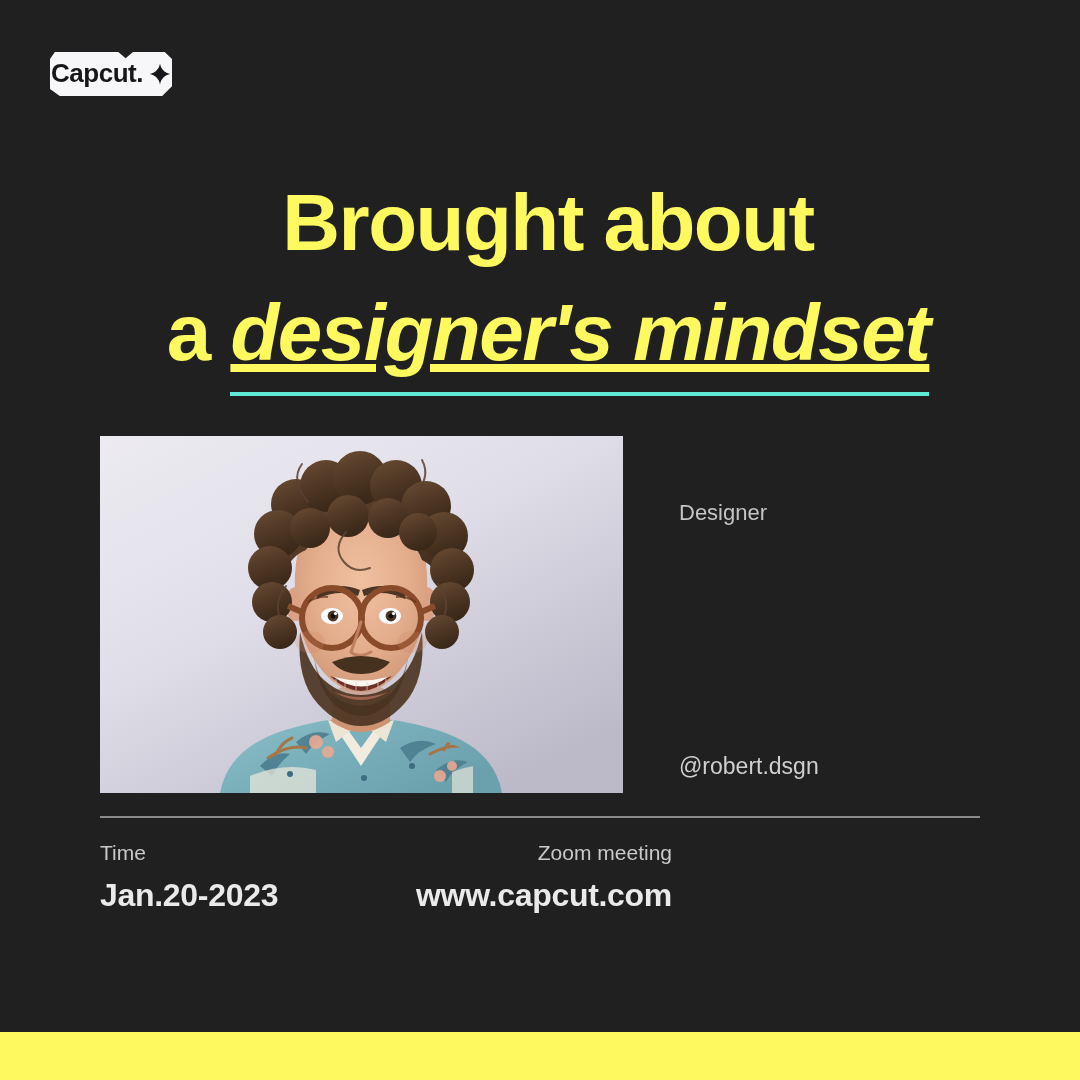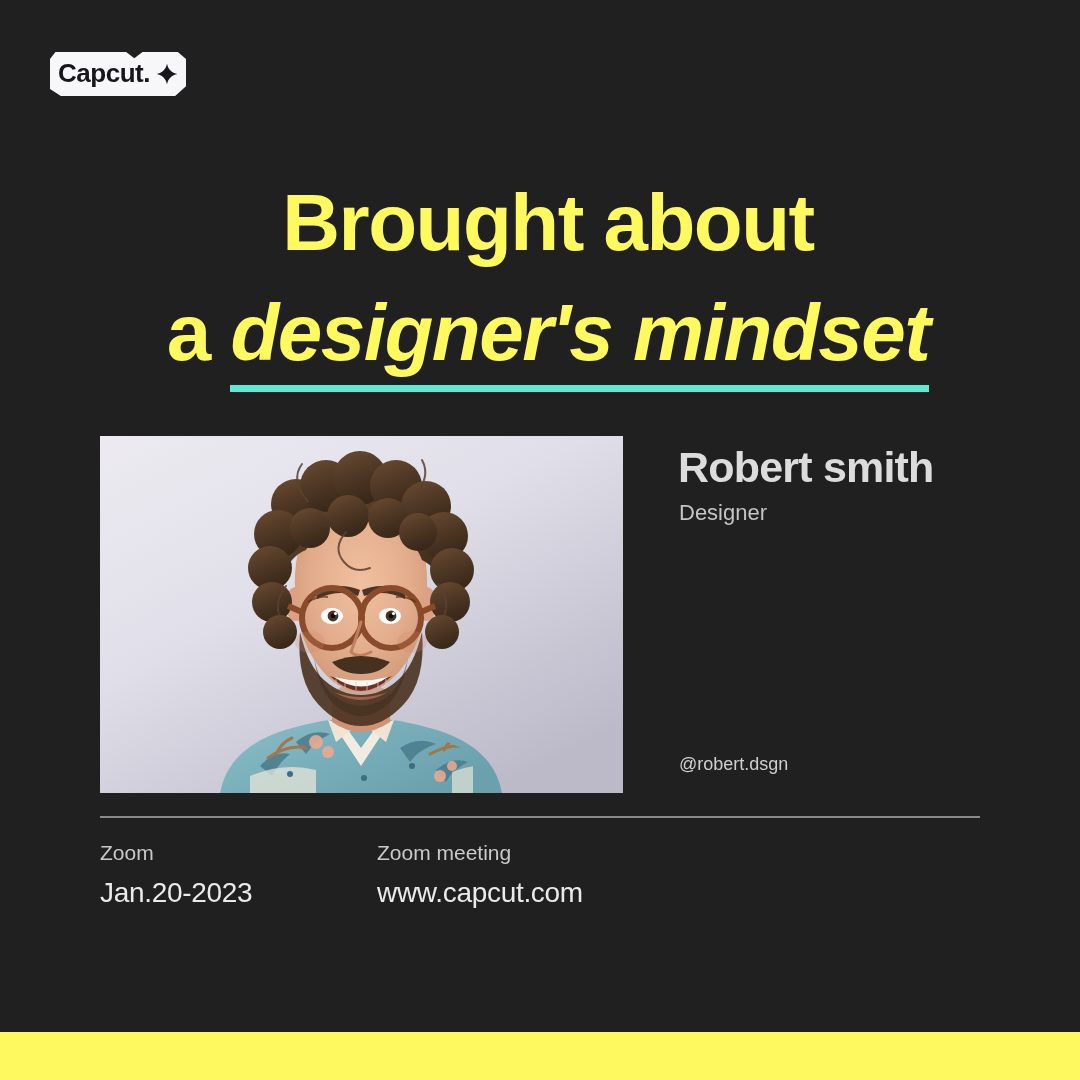--- a/index.html
+++ b/index.html
@@ -15,21 +15,21 @@
     overflow: hidden;
     font-family: "Liberation Sans", sans-serif;
     -webkit-font-smoothing: antialiased;
   }
 
   
   #logo-badge {
     position: absolute;
     left: 50px;
     top: 52px;
-    width: 136px;
+    width: 122px;
     height: 44px;
     background: #f7f7fa;
     display: flex;
     align-items: center;
     justify-content: center;
     gap: 6px;
     
     clip-path: polygon(
       4% 0%, 56% 0%, 62% 14%, 68% 0%, 94% 0%, 100% 16%,
       100% 78%, 92% 100%, 8% 100%, 0% 84%, 0% 16%
@@ -58,24 +58,25 @@
     font-weight: 700;
     line-height: 1.38;
     color: #fdf95f;
     letter-spacing: -1.5px;
     white-space: nowrap;
     text-align: center;
   }
   #headline-emphasis {
     font-style: italic;
     font-weight: 700;
-    border-bottom: 7px solid #5eead4;
-    padding-bottom: 10px;
+    border-bottom: 4px solid #5eead4;
+    padding-bottom: 17px;
     display: inline-block;
     line-height: 1.05;
+    text-decoration: underline;
   }
 
   
   #portrait-frame {
     position: absolute;
     left: 100px;
     top: 436px;
     width: 523px;
     height: 357px;
     overflow: hidden;
@@ -100,21 +101,21 @@
     top: 502px;
     font-size: 22px;
     font-weight: 400;
     color: #c4c4c4;
     line-height: 1;
   }
   #speaker-handle {
     position: absolute;
     left: 679px;
     top: 755px;
-    font-size: 18px;
+    font-size: 23px;
     font-weight: 400;
     color: #cfcfcf;
     line-height: 1;
   }
 
   
   #footer-divider {
     position: absolute;
     left: 100px;
     top: 816px;
@@ -127,31 +128,31 @@
   #footer-meta {
     position: absolute;
     left: 100px;
     top: 842px;
     width: 880px;
     display: flex;
   }
   .meta-col { flex: 0 0 auto; }
   .meta-col.col-date { width: 277px; }
   .meta-col.col-time { width: 308px; }
-  .meta-col.col-zoom { width: 295px; }
+  .meta-col.col-zoom { width: 295px; text-align: right; }
   .meta-label {
     font-size: 21px;
     font-weight: 400;
     color: #c9c9c9;
     line-height: 1;
     margin-bottom: 16px;
   }
   .meta-value {
-    font-size: 28px;
-    font-weight: 400;
+    font-size: 32px;
+    font-weight: 700;
     color: #eaeaea;
     line-height: 1;
     letter-spacing: -0.3px;
   }
 
   
   #bottom-bar {
     position: absolute;
     left: 0;
     bottom: 0;
@@ -325,29 +326,28 @@
                  M278 245 l0 7 M286 243 l0 6" stroke="#d9d2c6" stroke-width="1" opacity="0.75"></path>
 
         <path d="M234 256 q27 10 54 0 q-27 16 -54 0 z" fill="#b5705c" opacity="0.75"></path>
 
         <ellipse cx="210" cy="206" rx="15" ry="11" fill="#d1876a" opacity="0.24"></ellipse>
         <ellipse cx="312" cy="206" rx="15" ry="11" fill="#d1876a" opacity="0.24"></ellipse>
       </g>
     </svg>
   </div>
 
-  <div id="speaker-name">Robert smith</div>
   <div id="speaker-role">Designer</div>
   <div id="speaker-handle">@robert.dsgn</div>
 
   <div id="footer-divider"></div>
 
   <div id="footer-meta">
     <div class="meta-col col-date">
-      <div class="meta-label">Zoom</div>
+      <div class="meta-label">Time</div>
       <div class="meta-value">Jan.20-2023</div>
     </div>
     <div class="meta-col col-zoom">
       <div class="meta-label">Zoom meeting</div>
       <div class="meta-value">www.capcut.com</div>
     </div>
   </div>
 
   <div id="bottom-bar"></div>
 

